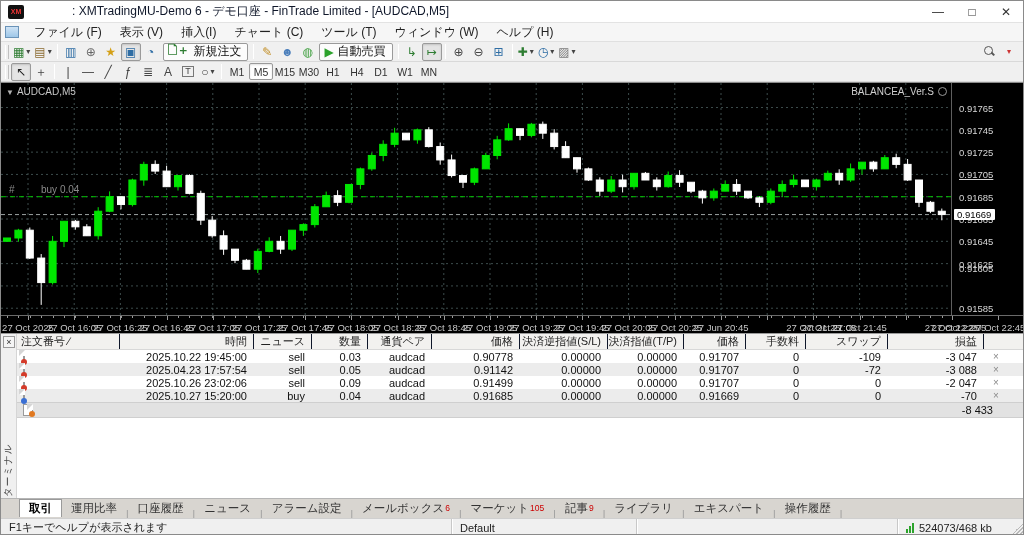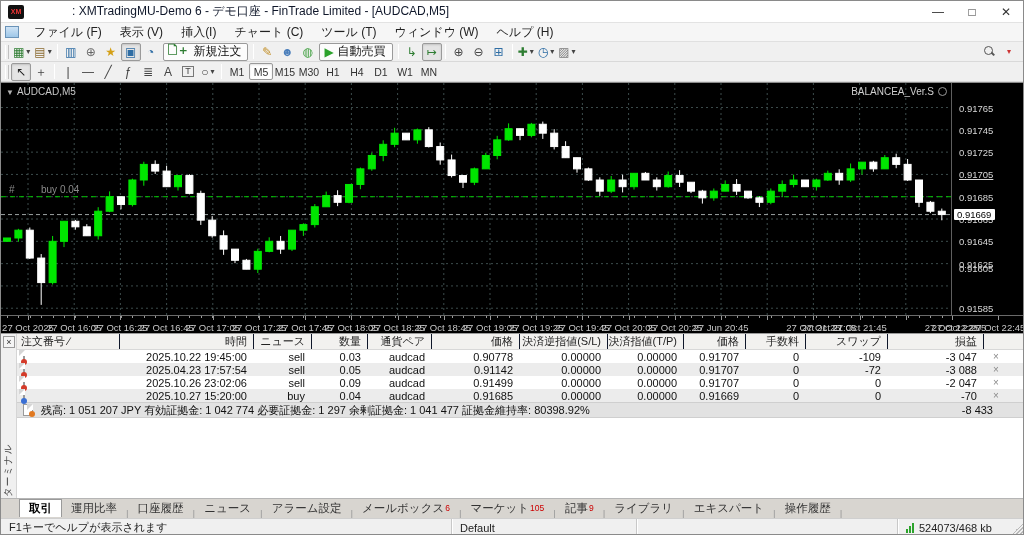--- a/index.html
+++ b/index.html
@@ -673,21 +673,20 @@
           <div class="num">0.91669</div>
           <div class="num">0</div>
           <div class="num">0</div>
           <div class="num">-70</div>
           <div class="row-close">×</div>
         </div>
         <div class="t-summary">
           <span class="doc">
             <span class="dot bal"></span>
           </span>
-          <span>残高: 1 051 207 JPY  有効証拠金: 1 042 774  必要証拠金: 1 297  余剰証拠金: 1 041 477  証拠金維持率: 80398.92%</span>
           <span class="sum-profit">-8 433</span>
         </div>
       </div>
   </div>
   <div class="vlabel">ターミナル</div>
 
   <div class="tabsbar" id="tabsbar">
       <span class="tab active">取引</span>
       <span class="tab-sep"></span>
       <span class="tab">運用比率</span>

